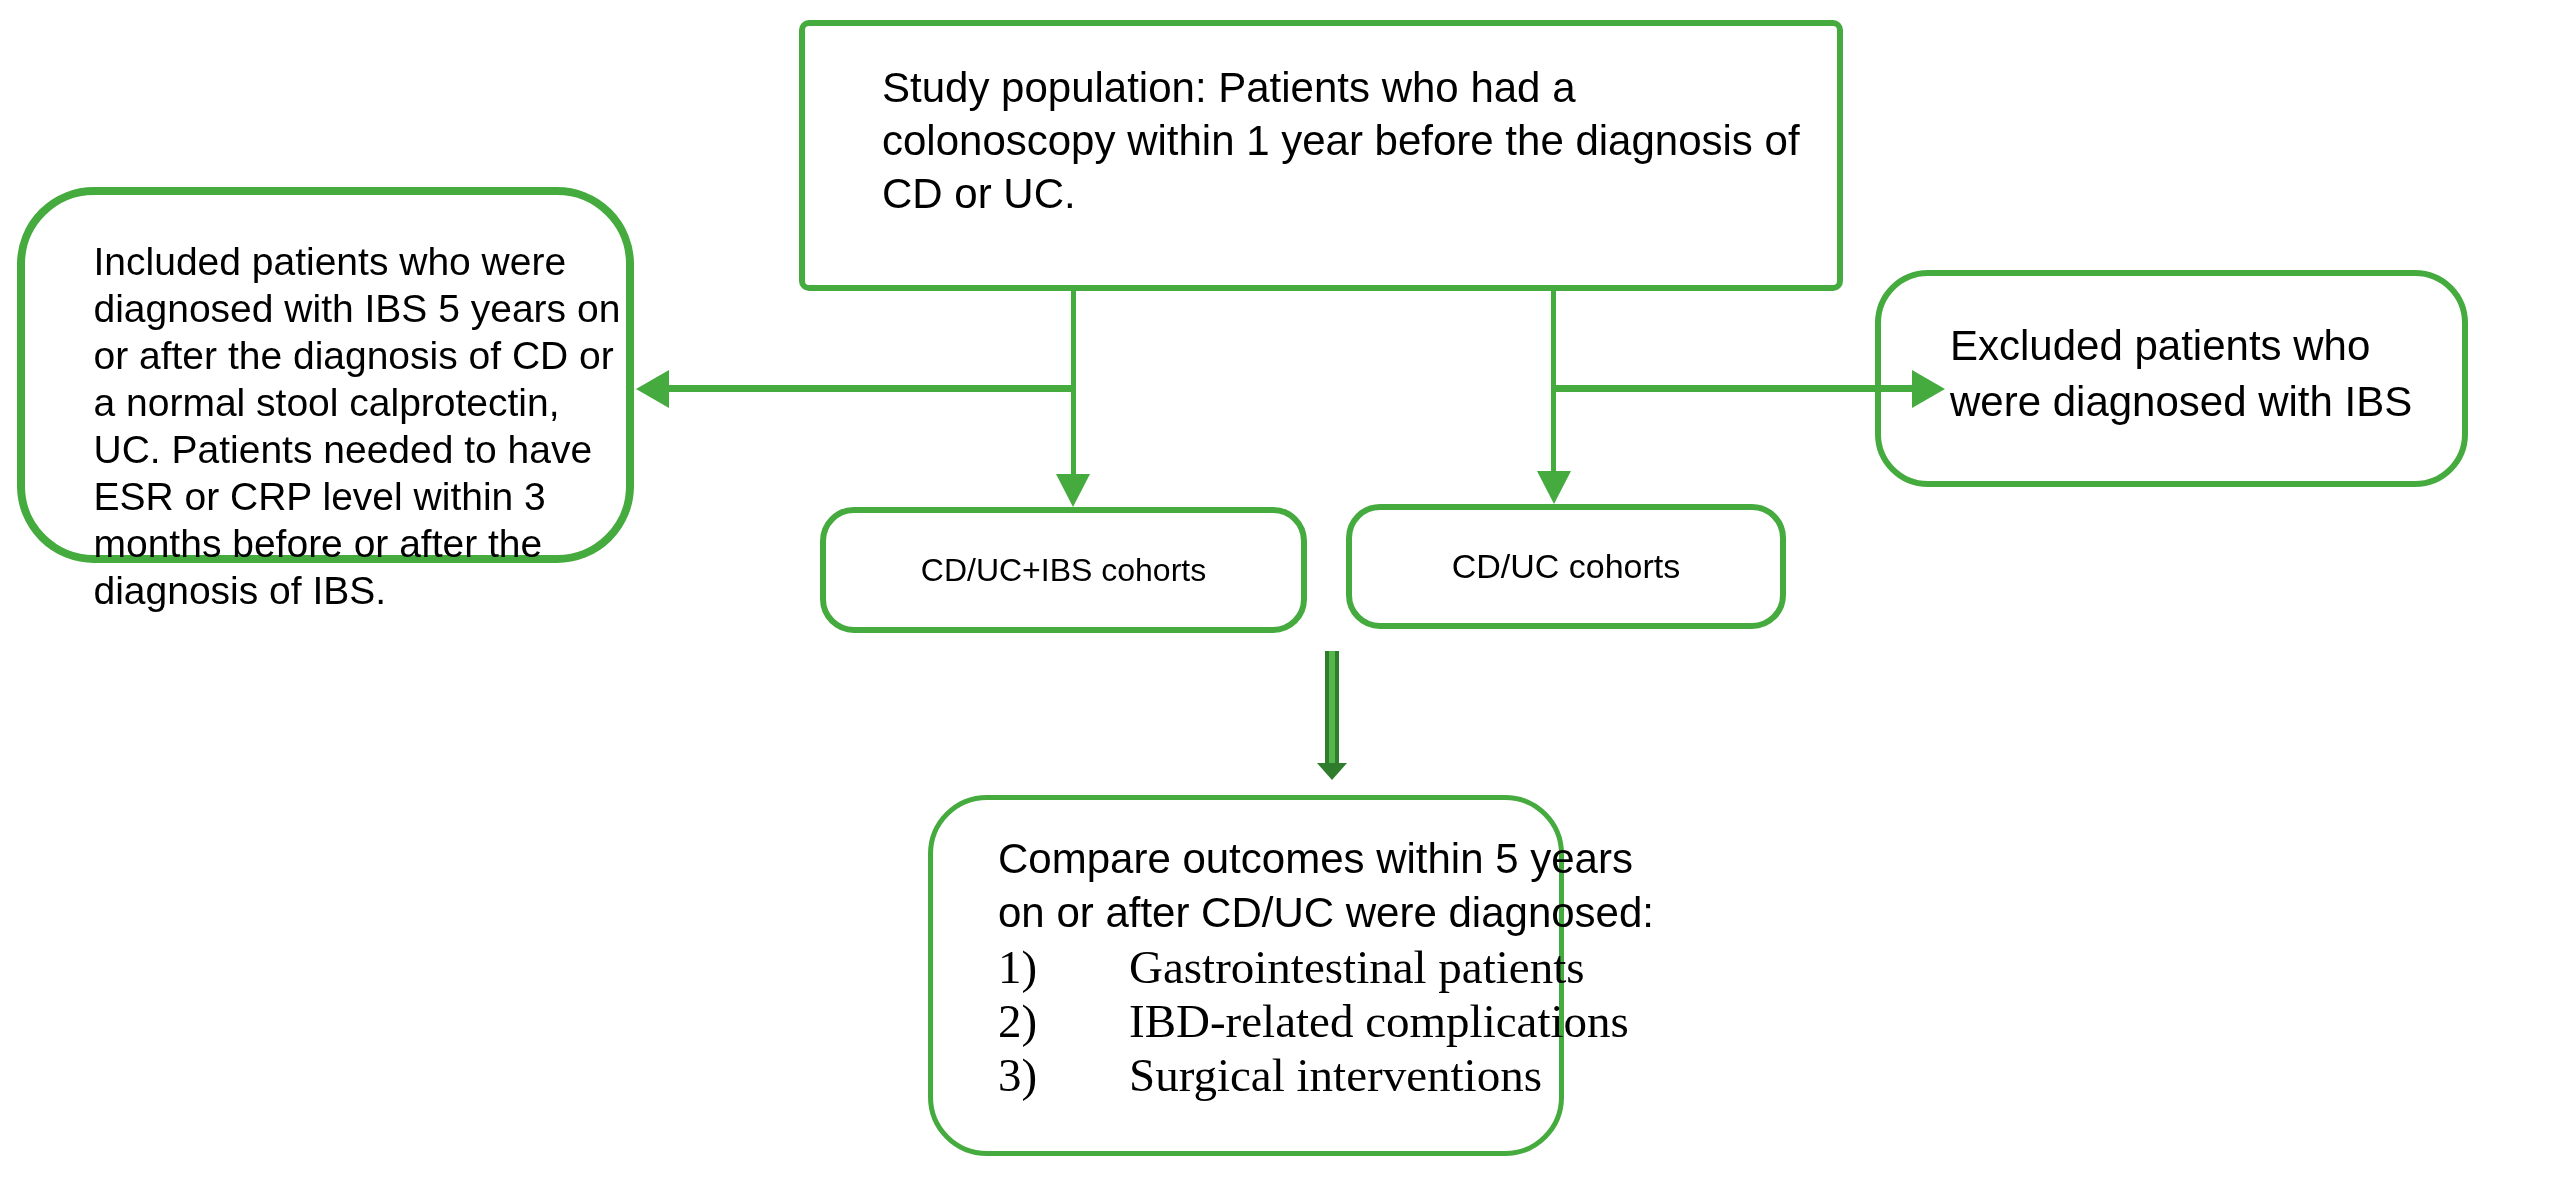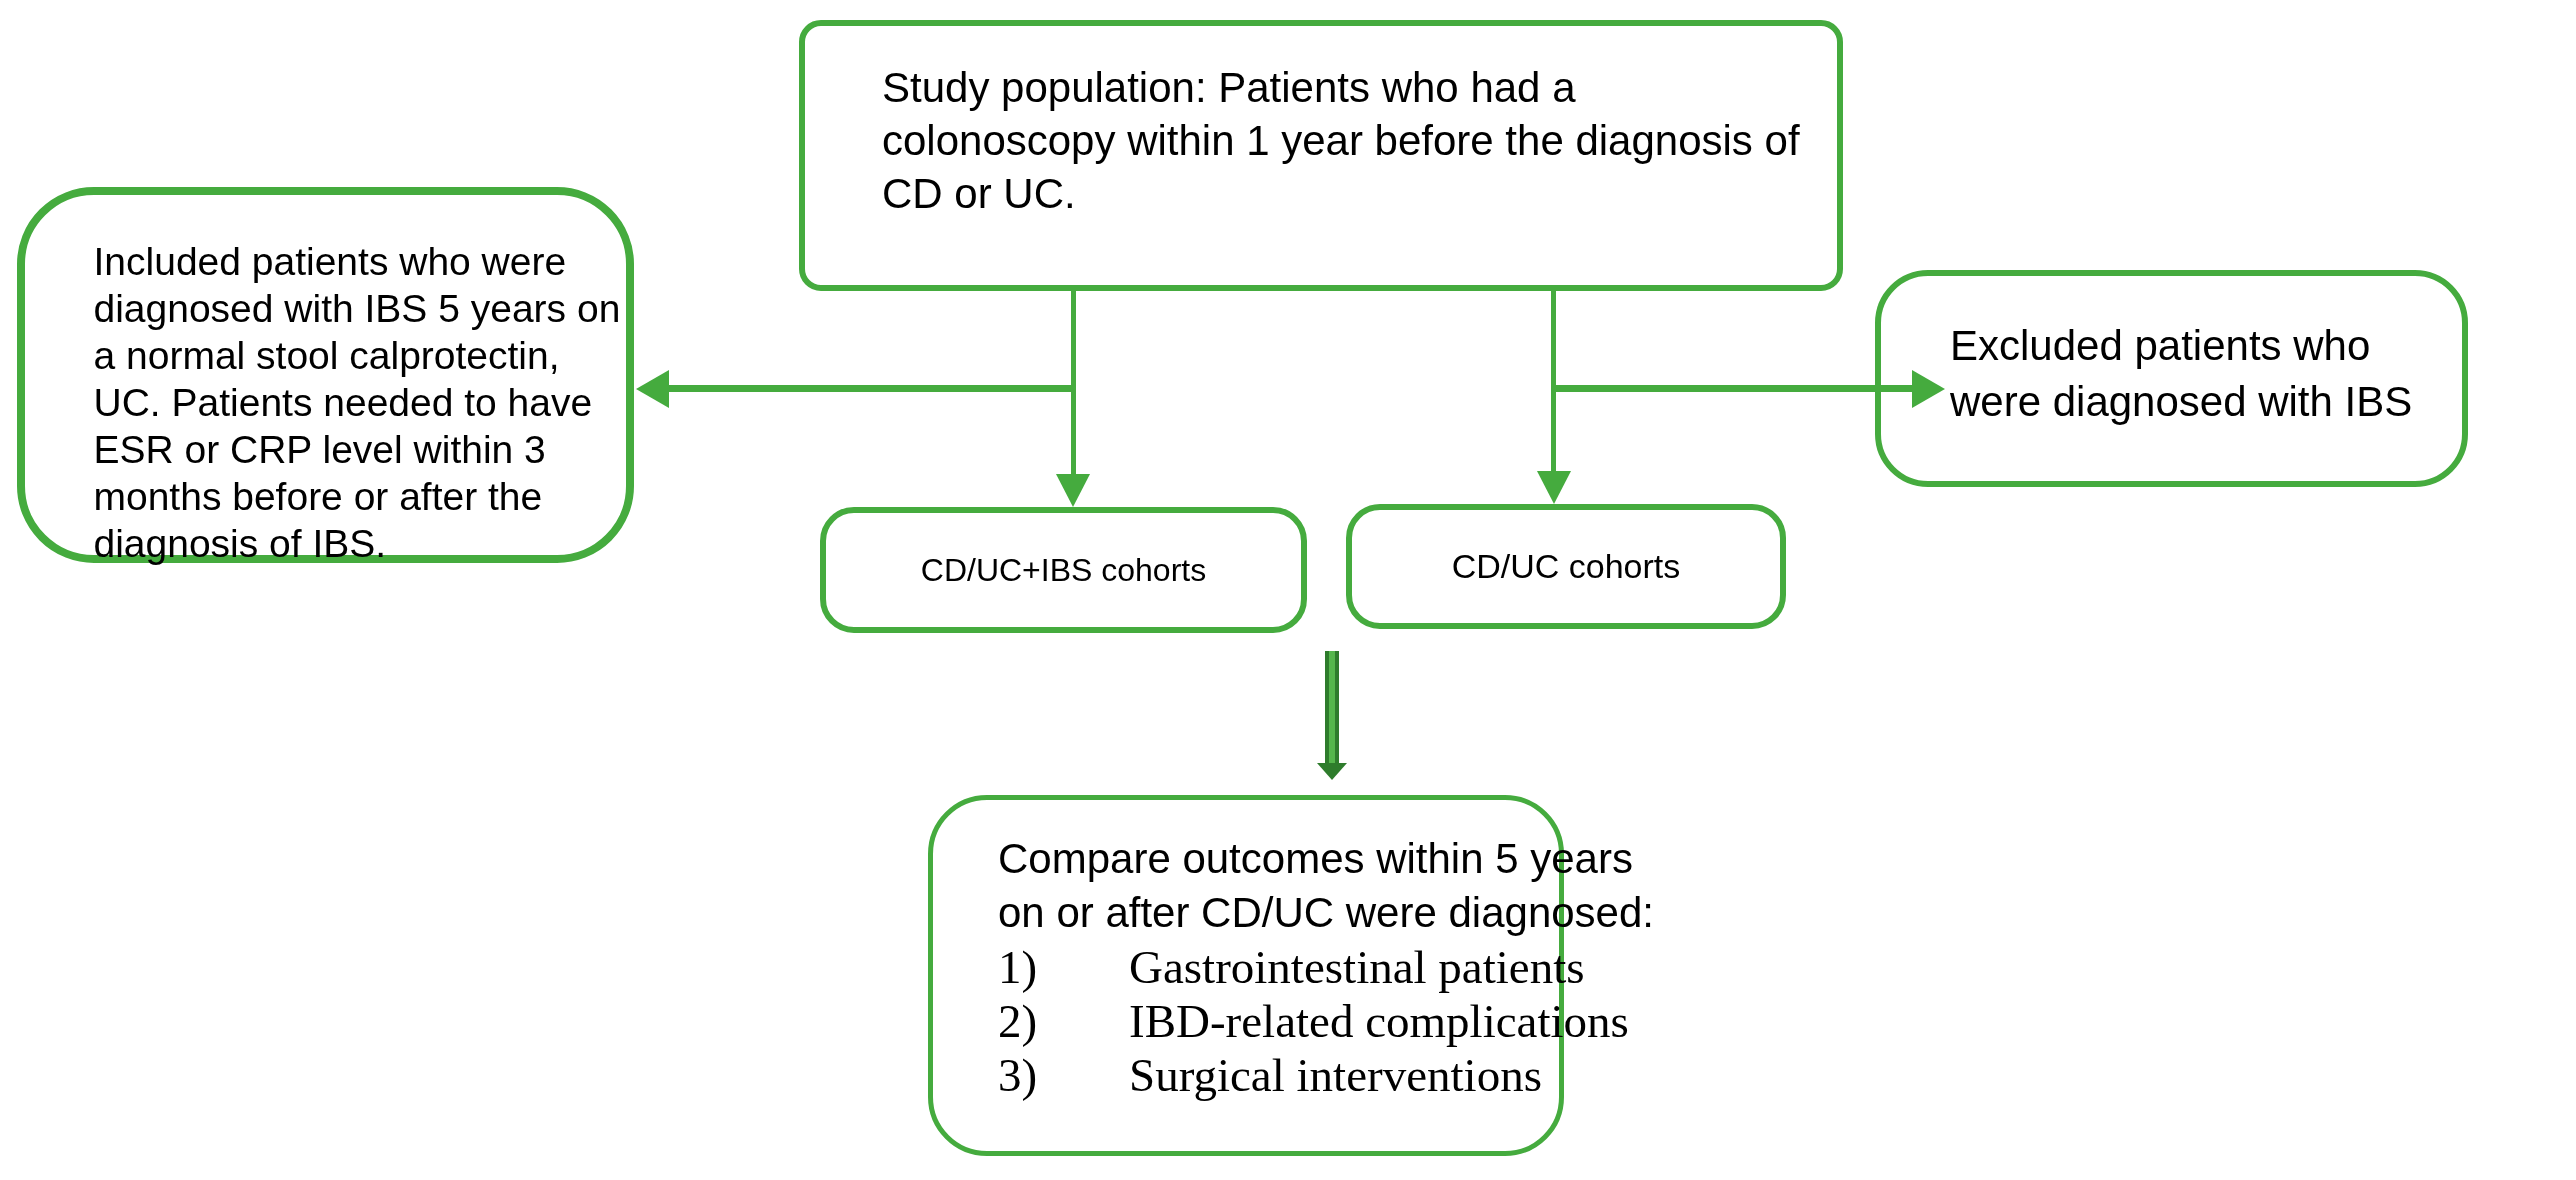--- a/index.html
+++ b/index.html
@@ -19,21 +19,21 @@
     color:var(--ink);
   }
   .box{
     position:absolute;
     box-sizing:border-box;
     background:var(--bg);
     border:6.5px solid var(--green);
   }
   .txt{white-space:nowrap;}
   
-  #box-study{left:799px;top:20px;width:1044px;height:271px;border-radius:22px;
+  #box-study{left:799px;top:20px;width:1044px;height:271px;border-radius:10px;
     padding:35px 0 12px 77px;font-size:42px;line-height:53px;}
   #box-included{left:16.5px;top:187px;width:617px;height:376px;border-radius:77px;border-width:8.2px;
     padding:43px 0 0 69px;font-size:39px;line-height:47px;}
   #box-excluded{left:1875px;top:270px;width:593px;height:217px;border-radius:53px;
     padding:42px 0 0 69px;font-size:42px;line-height:56px;}
   #box-cohort-ibs{left:820px;top:507px;width:487px;height:126px;border-radius:34px;
     display:flex;align-items:center;justify-content:center;font-size:32px;}
   #box-cohort{left:1346px;top:504px;width:440px;height:125px;border-radius:34px;
     display:flex;align-items:center;justify-content:center;font-size:34px;}
   #box-outcomes{left:928px;top:795px;width:636px;height:361px;border-radius:59px;border-width:5.9px;
@@ -69,20 +69,21 @@
 
   <div class="box" id="box-study">
     <div class="txt">Study population: Patients who had a</div>
     <div class="txt">colonoscopy within 1 year before the diagnosis of</div>
     <div class="txt">CD or UC.</div>
   </div>
 
   <div class="box" id="box-included">
     <div class="txt">Included patients who were</div>
     <div class="txt">diagnosed with IBS 5 years on</div>
+    <div class="txt">or after the diagnosis of CD or</div>
     <div class="txt">a normal stool calprotectin,</div>
     <div class="txt">UC.  Patients needed to have</div>
     <div class="txt">ESR or CRP level within 3</div>
     <div class="txt">months before or after the</div>
     <div class="txt">diagnosis of IBS.</div>
   </div>
 
   <div class="box" id="box-excluded">
     <div class="txt">Excluded patients who</div>
     <div class="txt">were diagnosed with IBS</div>

